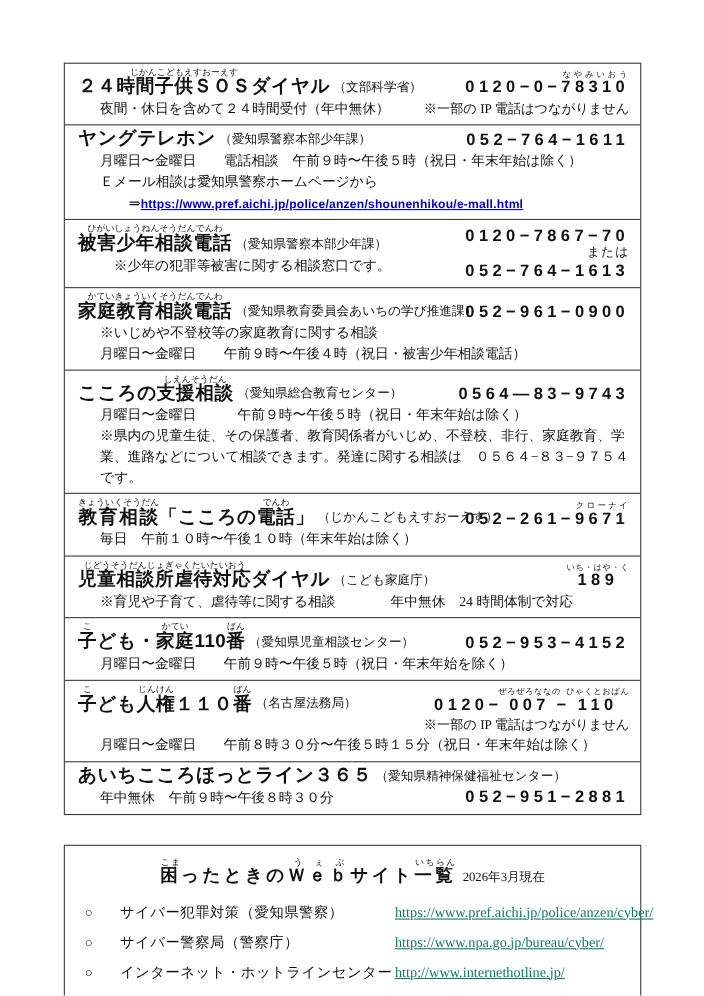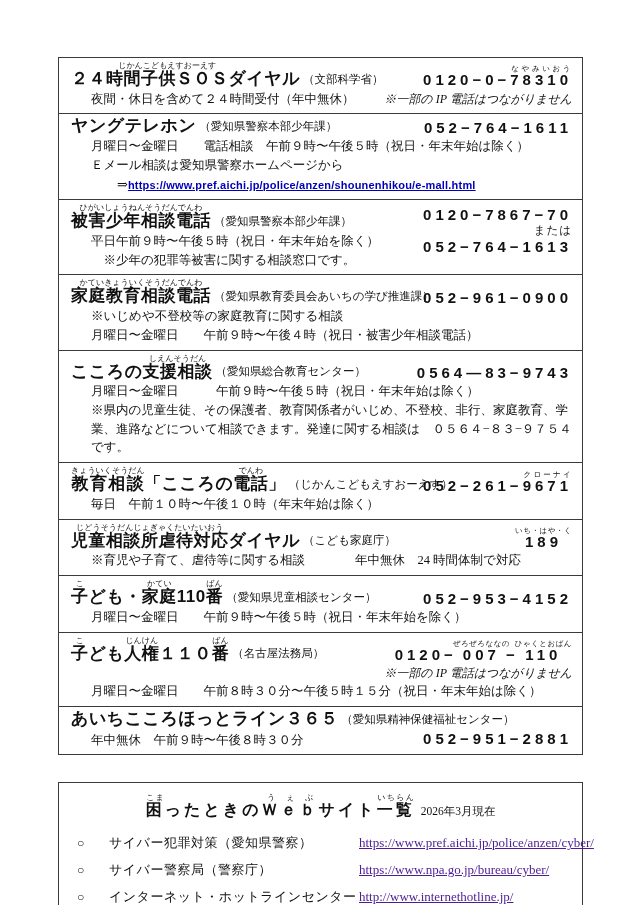--- a/index.html
+++ b/index.html
@@ -17,21 +17,21 @@
            white-space:nowrap;}
   .heading ruby rt{font-size:8px;font-weight:normal;letter-spacing:0;text-align:center;}
   .org{font-size:11.5px;margin-left:3px;padding-bottom:2px;white-space:nowrap;}
   .phone{font-family:"Liberation Sans","DejaVu Sans",sans-serif;
          font-weight:bold;font-size:15px;letter-spacing:4px;white-space:nowrap;
          line-height:1.15;}
   .phone ruby rt{font-size:7.5px;font-weight:normal;letter-spacing:.5px;}
   .details{padding:1px 0 0 20px;font-size:12.5px;line-height:1.5;}
   .dline{display:flex;align-items:baseline;}
   .dline .left{flex:0 1 auto;}
-  .dline .rightnote{margin-left:auto;font-size:12px;white-space:nowrap;font-style:italic;}
+  .dline .rightnote{margin-left:auto;font-size:12px;white-space:nowrap;}
   .dline .rightphone{margin-left:auto;}
   .linkline{padding-left:26px;}
   .arrow{font-size:13px;}
   a.mail-link{font-family:"Liberation Sans","DejaVu Sans",sans-serif;
       font-weight:700;font-size:11px;color:#0000bb;text-decoration:underline;
       letter-spacing:.2px;}
   .cols{display:flex;justify-content:space-between;gap:13px;}
   .colL{flex:1;min-width:0;}
   .colR{text-align:right;padding-top:3px;white-space:nowrap;}
   .colR .mid{font-size:11.5px;letter-spacing:1px;line-height:1.3;}
@@ -40,21 +40,21 @@
   .webtitle{text-align:center;font-weight:bold;font-size:16px;letter-spacing:3px;
             line-height:1.15;}
   .webtitle ruby rt{font-size:8px;font-weight:normal;letter-spacing:0;}
   .webdate{font-size:11.5px;font-weight:normal;letter-spacing:0;margin-left:6px;}
   .webitems{margin-top:10px;}
   .webitem{display:grid;grid-template-columns:32px 250px auto;
            align-items:baseline;padding:4.5px 0;}
   .bullet{font-size:12px;}
   .weblabel{font-family:"Liberation Sans","DejaVu Sans",sans-serif;
             font-size:13px;letter-spacing:.5px;}
-  a.weburl{font-size:13px;color:#4c1d95;text-decoration:underline;}
+  a.weburl{font-size:13px;color:#0f766e;text-decoration:underline;}
 </style>
 </head>
 <body>
 
 <div class="page">
   <div class="box" id="hotline-box">
       <div class="row">
         <div class="line1">
           <div class="hgroup">
             <span class="heading">２４<ruby>時間子供ＳＯＳ<rt>じかんこどもえすおーえす</rt></ruby>ダイヤル</span>
@@ -91,23 +91,20 @@
         </div>
       </div>
       <div class="row">
         <div class="cols">
           <div class="colL">
             <div class="hgroup">
               <span class="heading"><ruby>被害少年相談電話<rt>ひがいしょうねんそうだんでんわ</rt></ruby></span>
               <span class="org">（愛知県警察本部少年課）</span>
             </div>
             <div class="details">
-              <div class="dline">
-                <span class="left">平日午前９時〜午後５時（祝日・年末年始を除く）</span>
-              </div>
               <div class="dline">
                 <span class="left">　※少年の犯罪等被害に関する相談窓口です。</span>
               </div>
             </div>
           </div>
           <div class="colR">
             <div class="phone">0120−7867−70</div>
             <div class="mid">または</div>
             <div class="phone">052−764−1613</div>
           </div>

